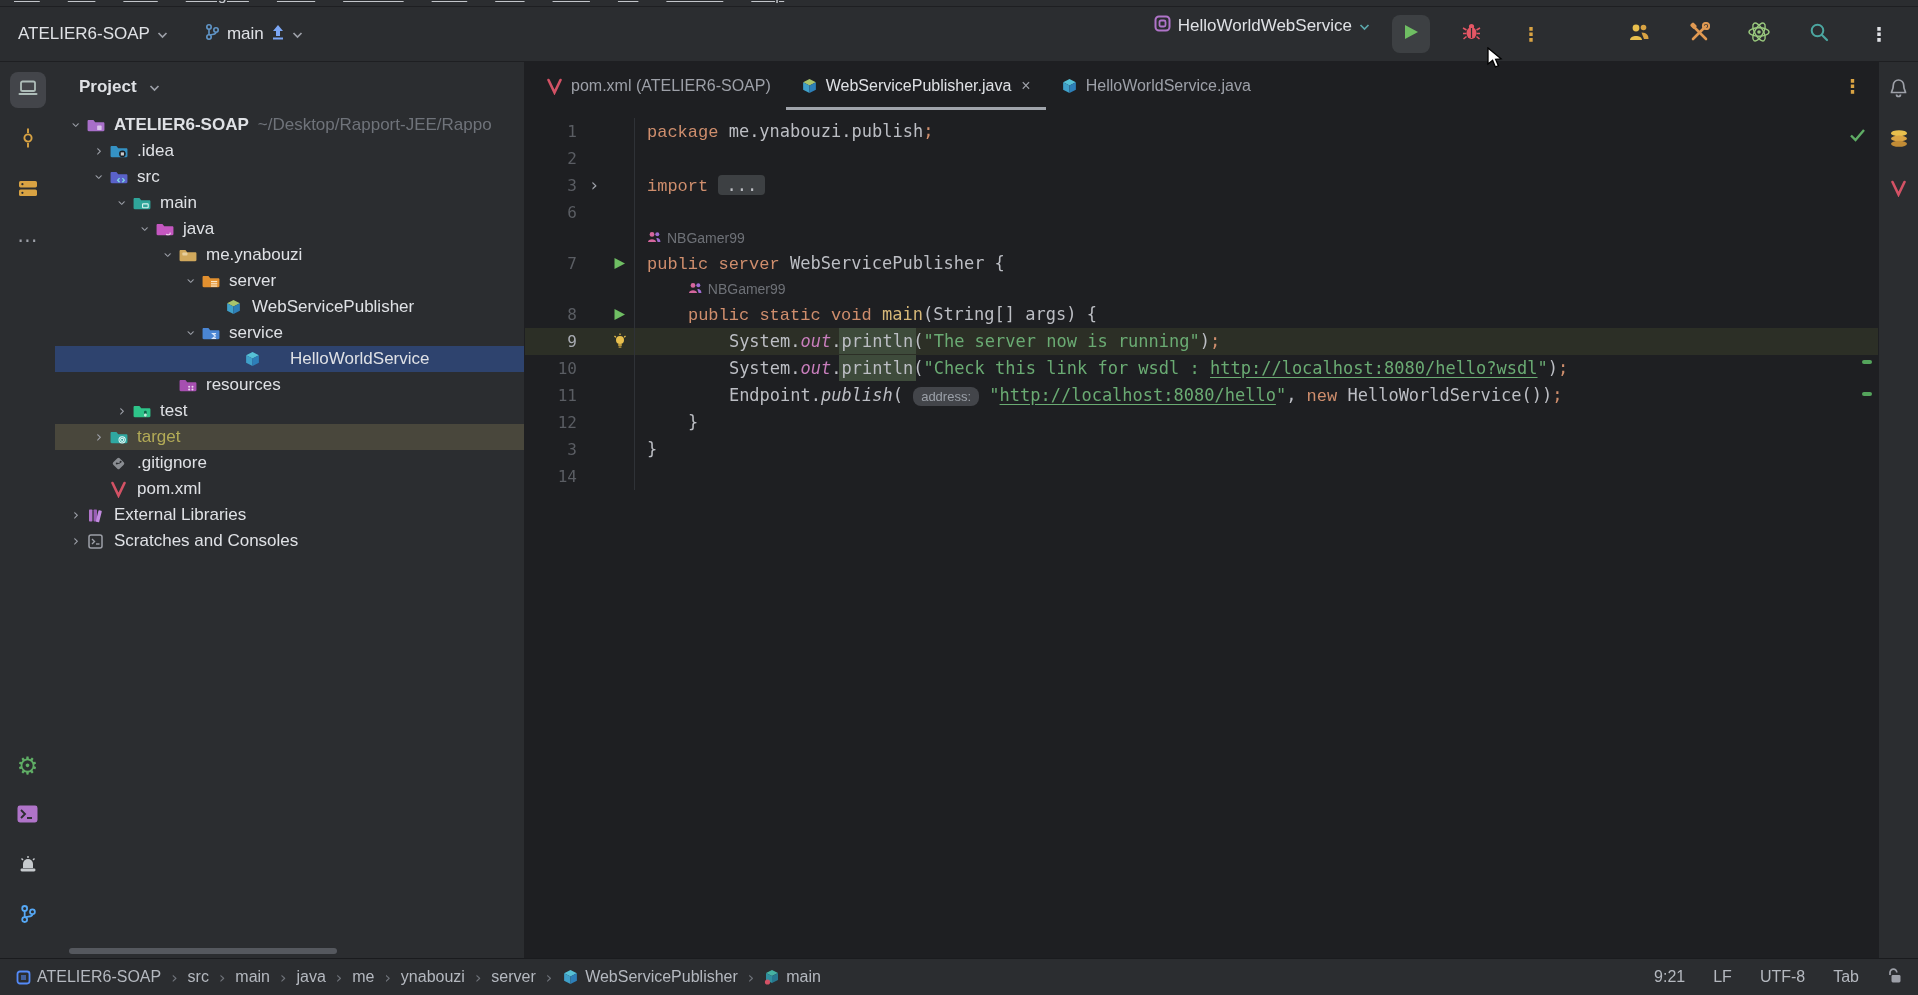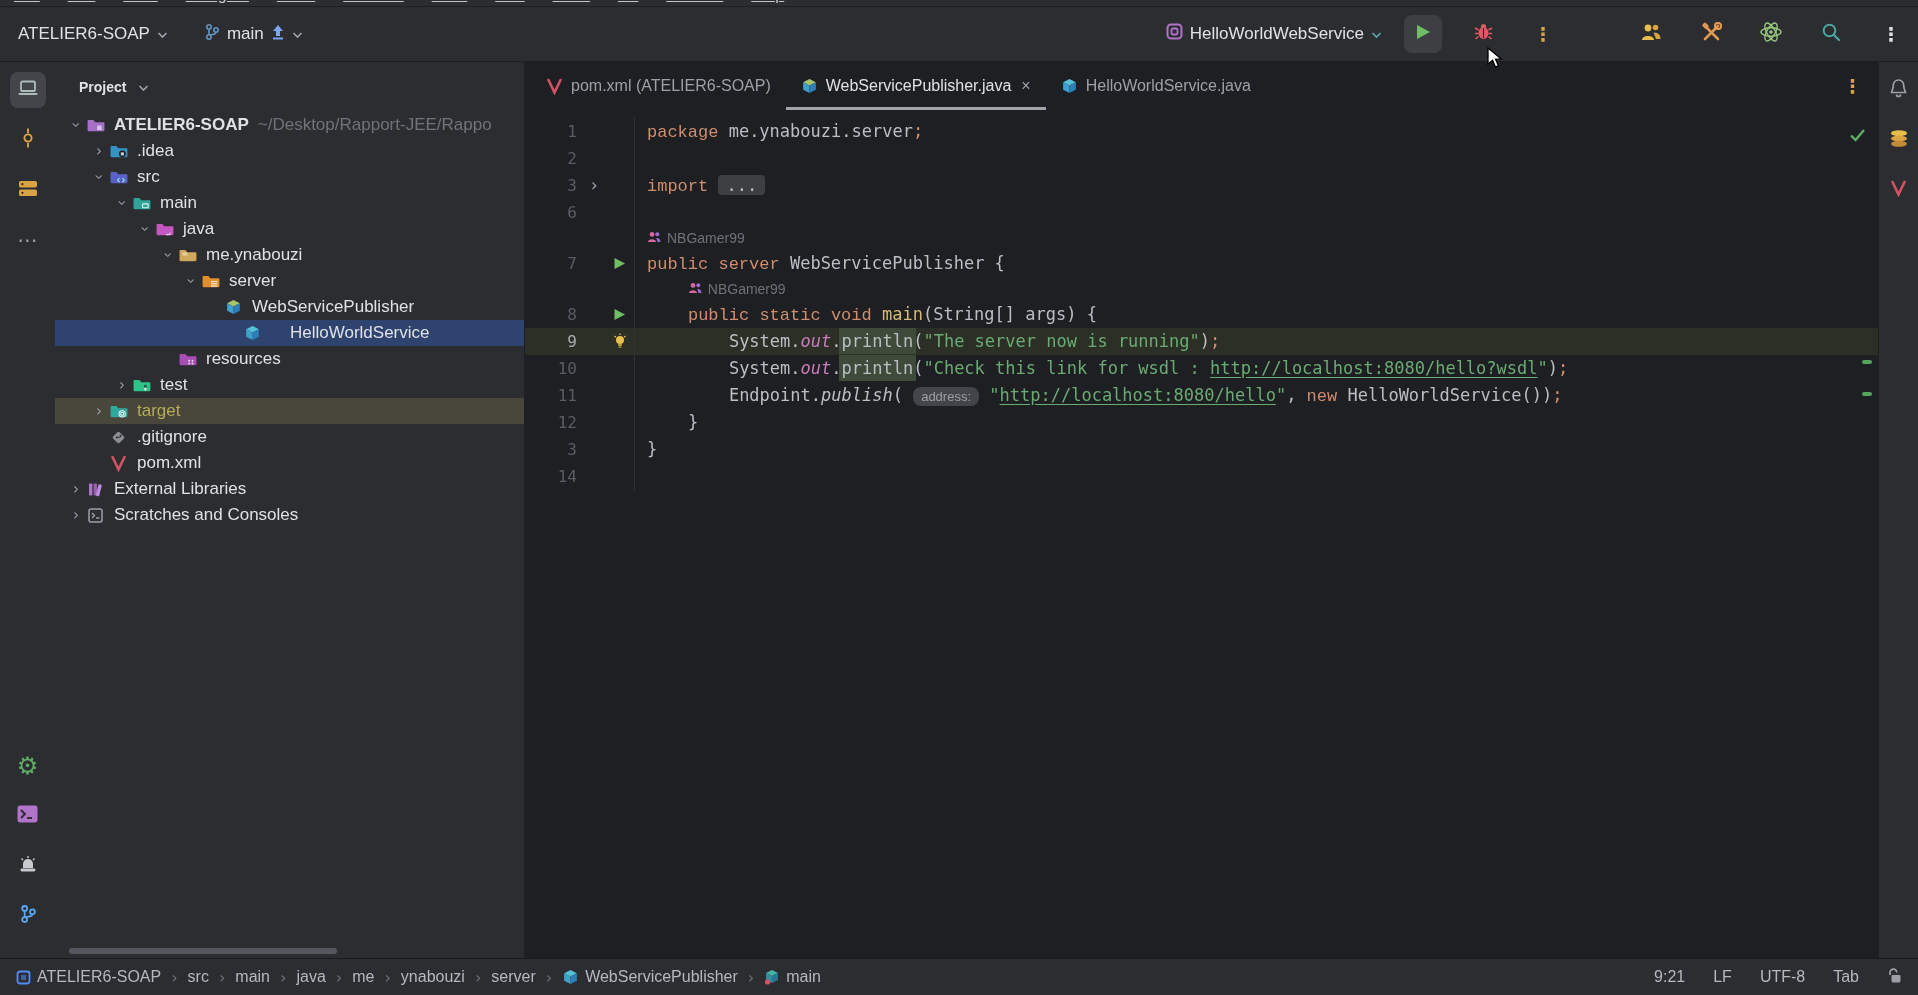--- a/index.html
+++ b/index.html
@@ -11,21 +11,21 @@
   .menu-items { display:flex; gap:28px; padding-left:14px; transform:translateY(-15px);
     font-size:16px; line-height:20px; color:#c2c5ca; }
   .menu-items span { text-decoration:underline; white-space:nowrap; }
 
   
   .toolbar { height:55px; background:#2b2d30; display:flex; align-items:center;
     border-bottom:1px solid #1e1f22; color:#dfe1e5; font-size:17px; }
   .tb-left { display:flex; align-items:center; gap:10px; padding-left:18px; }
   .widget { display:flex; align-items:center; gap:7px; cursor:default; }
   .tb-spacer { flex:1; }
-  .tb-right { display:flex; align-items:center; gap:22px; padding-right:8px; }
+  .tb-right { display:flex; align-items:flex-start; gap:22px; padding-right:20px; }
   .tb-btn { width:38px; height:38px; display:flex; align-items:center; justify-content:center; border-radius:8px; }
   .tb-btn.hovered { background:#3d4043; }
   .kebab { font-family:"DejaVu Sans",sans-serif; font-size:19px; font-weight:bold; line-height:1; }
   .kebab.yellow { color:#d9a343; } .kebab.white { color:#dfe1e5; }
   .branch-widget { margin-left:26px; }
   .runcfg-text { color:#dfe1e5; }
 
   
   .main { display:flex; height:896px; }
 
@@ -33,21 +33,21 @@
   .actbar.right { width:40px; border-left:1px solid #1e1f22; }
   .act-icon { width:36px; height:36px; margin-bottom:14px; display:flex; align-items:center; justify-content:center; border-radius:8px; }
   .act-icon.active { background:#43454a; }
   .act-bottom { margin-top:auto; display:flex; flex-direction:column; align-items:center; }
   .glyph { font-family:"DejaVu Sans",sans-serif; line-height:1; }
 
   
   .project-panel { width:470px; background:#2b2d30; border-right:1px solid #1e1f22;
     display:flex; flex-direction:column; position:relative; }
   .pp-header { height:50px; display:flex; align-items:center; gap:12px; padding-left:24px;
-    color:#dfe1e5; font-size:14px; font-weight:bold; }
+    color:#dfe1e5; font-size:17px; font-weight:bold; }
   .tree { flex:1; overflow:hidden; font-size:17px; color:#dfe1e5; }
   .tree-row { height:26px; display:flex; align-items:center; white-space:nowrap; cursor:default; }
   .tree-row .chev { width:22px; display:inline-flex; justify-content:center; color:#9da0a8;
     font-family:"DejaVu Sans",sans-serif; font-size:15px; }
   .tree-row .chev.open { transform:rotate(90deg); }
   .tree-row .ticon { width:20px; height:18px; margin-right:7px; display:inline-flex; align-items:center; }
   .tree-row.selected { background:#2e436e; }
   .tree-row.excluded { background:#49473c; }
   .tree-row.excluded .tlabel { color:#b3ab57; }
   .tree-row .tpath { color:#6f737a; margin-left:9px; }
@@ -370,20 +370,30 @@
           <span class="chev"></span>
           <span class="ticon">
             <svg viewBox="0 0 16 16" width="17" height="17">
               <polygon points="8,1 14,4 8,7 2,4" fill="#a9c46c"></polygon>
               <polygon points="2,4 8,7 8,14 2,11" fill="#3fa0c9"></polygon>
               <polygon points="14,4 8,7 8,14 14,11" fill="#2d7fb8"></polygon>
             </svg>
           </span>
           <span class="tlabel">WebServicePublisher</span>
         </div>
+        <div class="tree-row" style="padding-left: 125px;">
+          <span class="chev open">›</span>
+          <span class="ticon">
+            <svg viewBox="0 0 16 16" width="18" height="18">
+              <path d="M1.5 3.5h4.2l1.6 2h7.2c.6 0 1 .4 1 1v6c0 .6-.4 1-1 1h-13c-.6 0-1-.4-1-1v-8c0-.6.4-1 1-1z" fill="#4a86d4"></path>
+              <path d="M12.5 8.5 H9.5 L11.8 10.6 L9.5 12.7 H12.5" stroke="#d9e6f8" stroke-width="1.1" fill="none"></path>
+            </svg>
+          </span>
+          <span class="tlabel">service</span>
+        </div>
         <div class="tree-row selected" style="padding-left: 148px; gap: 19px;">
           <span class="chev"></span>
           <span class="ticon">
             <svg viewBox="0 0 16 16" width="17" height="17">
               <polygon points="8,1 14,4 8,7 2,4" fill="#56c1d6"></polygon>
               <polygon points="2,4 8,7 8,14 2,11" fill="#3fa0c9"></polygon>
               <polygon points="14,4 8,7 8,14 14,11" fill="#2d7fb8"></polygon>
             </svg>
           </span>
           <span class="tlabel">HelloWorldService</span>
@@ -507,21 +517,21 @@
           </div>
         </div>
       <span class="tab-kebab kebab yellow">⋮</span>
     </div>
     <div class="editor-wrap">
       <div class="code-scroll" id="code">
           <div class="code-row">
             <span class="lnum">1</span>
             <span class="foldcol"></span>
             <span class="iconcol"></span>
-            <span class="codeline"><span class="tok-kw">package</span><span class="tok-def"> me.ynabouzi.server</span><span class="tok-semi">;</span></span>
+            <span class="codeline"><span class="tok-kw">package</span><span class="tok-def"> me.ynabouzi.publish</span><span class="tok-semi">;</span></span>
           </div>
           <div class="code-row">
             <span class="lnum">2</span>
             <span class="foldcol"></span>
             <span class="iconcol"></span>
             <span class="codeline"></span>
           </div>
           <div class="code-row">
             <span class="lnum">3</span>
             <span class="foldcol">›</span>

